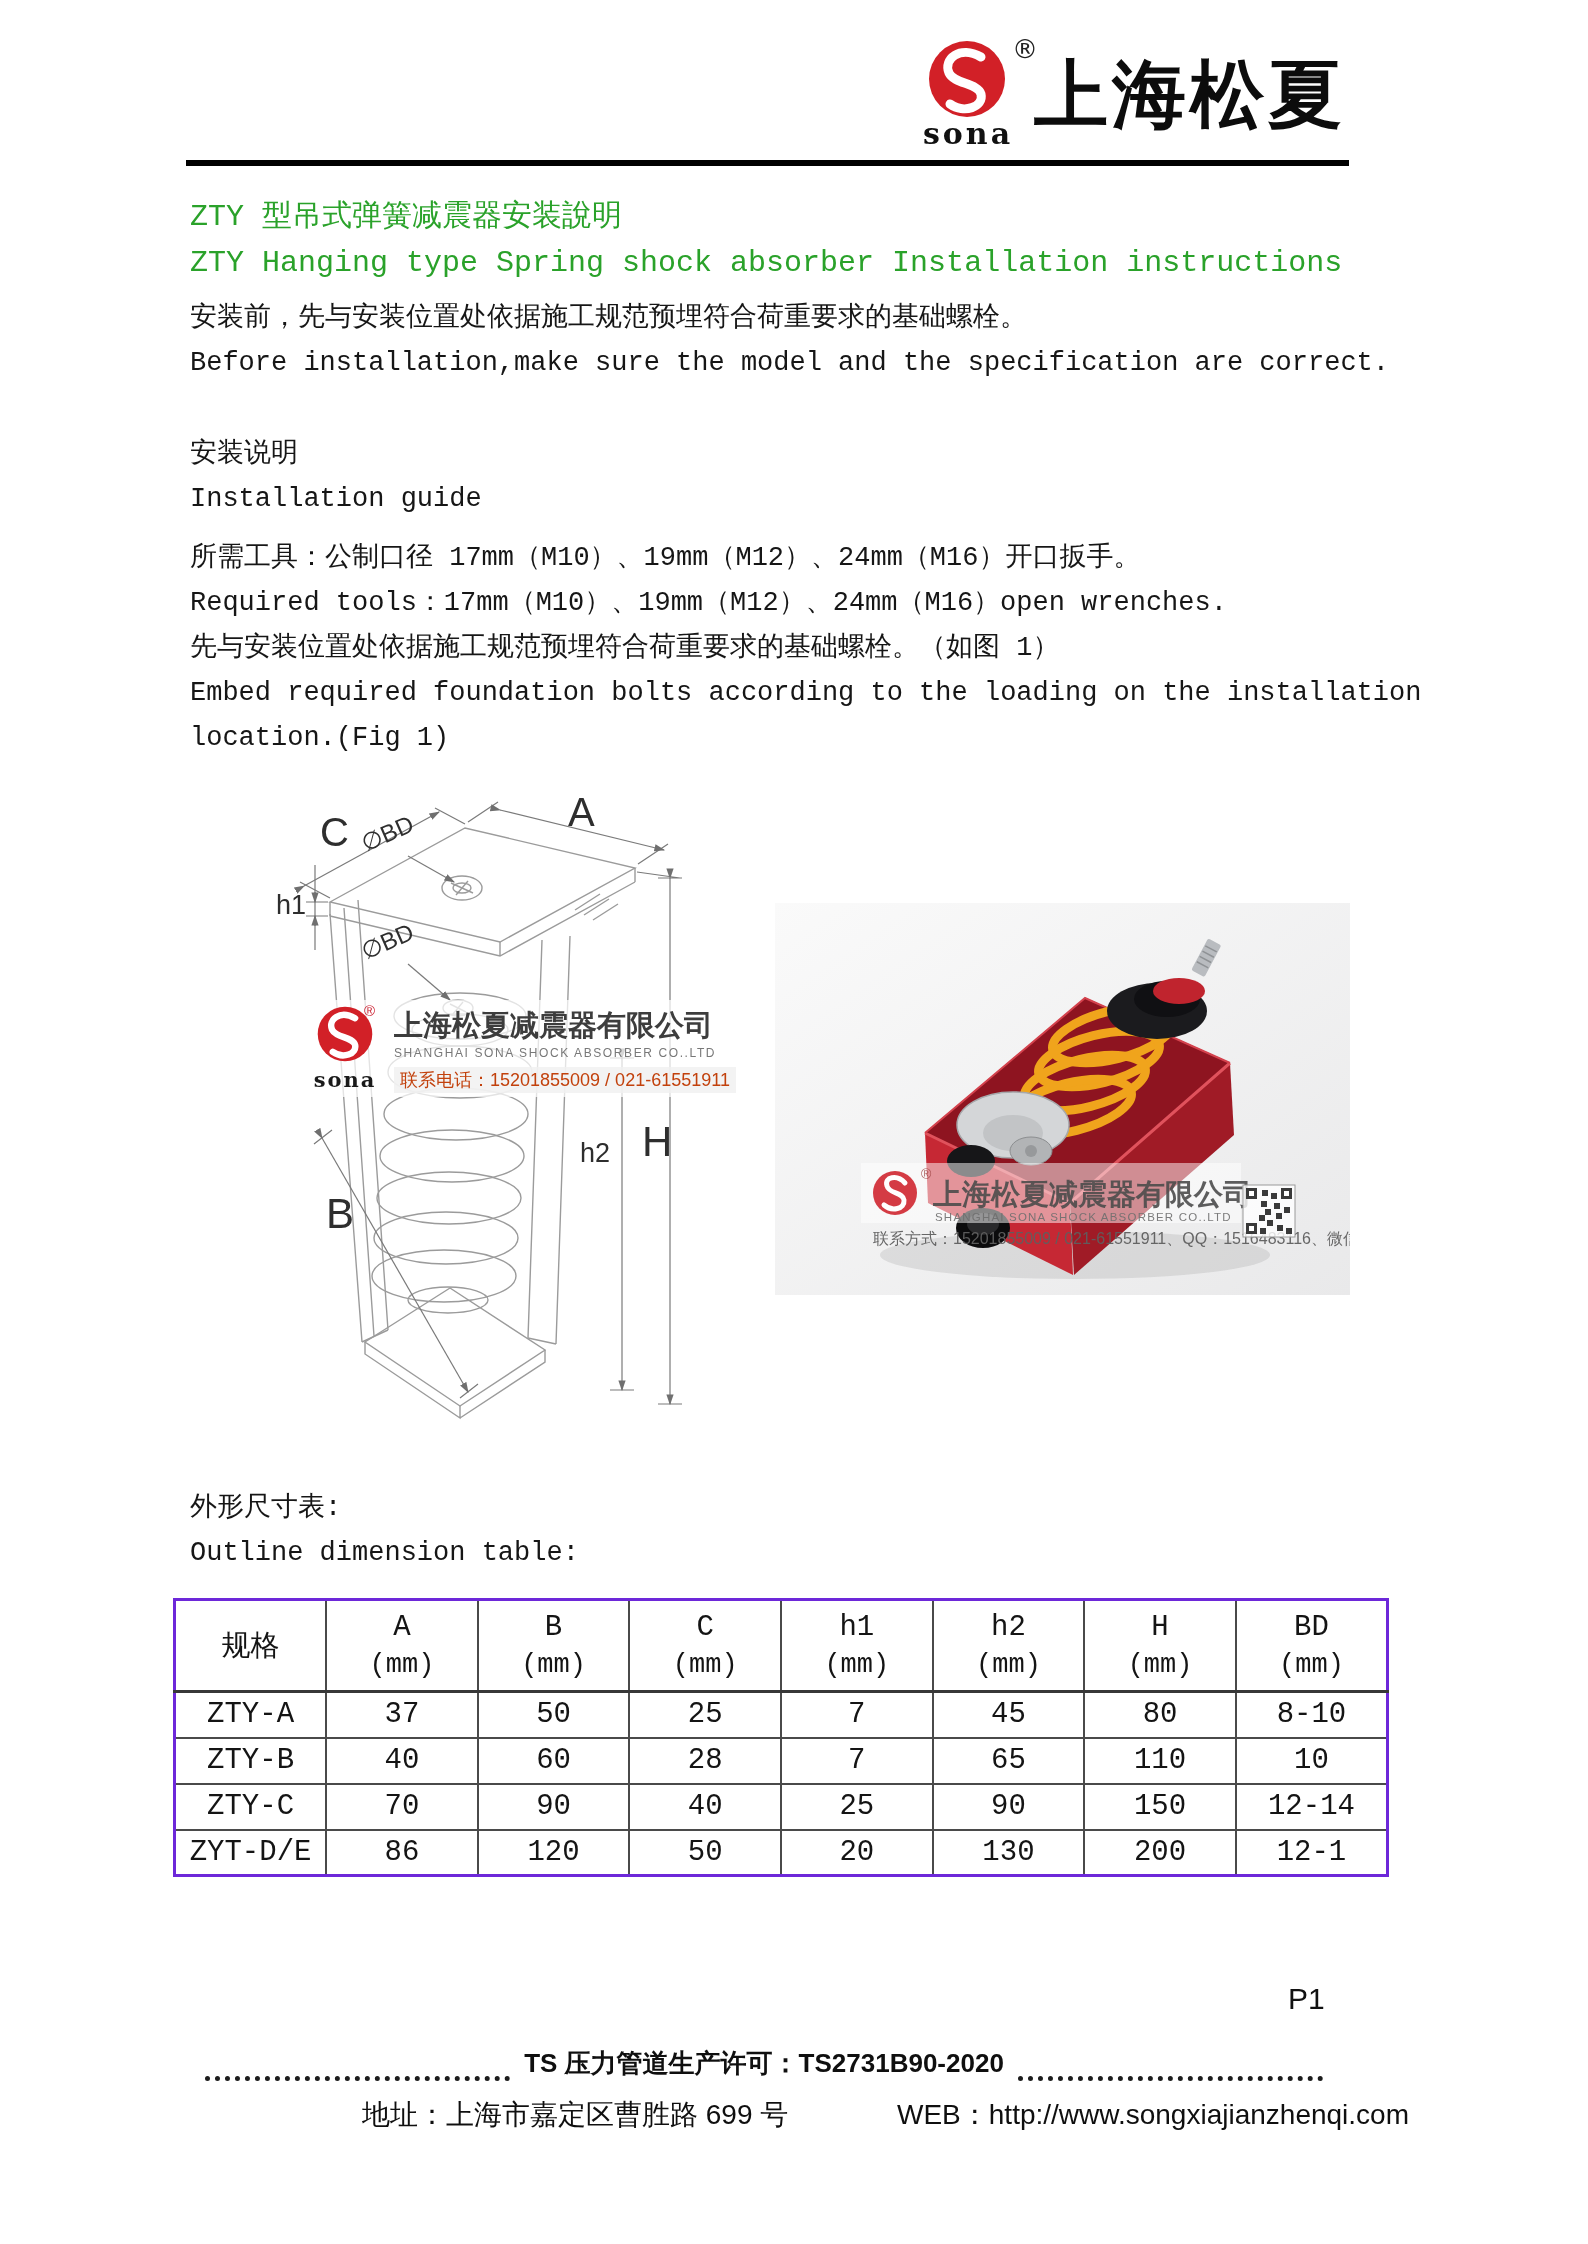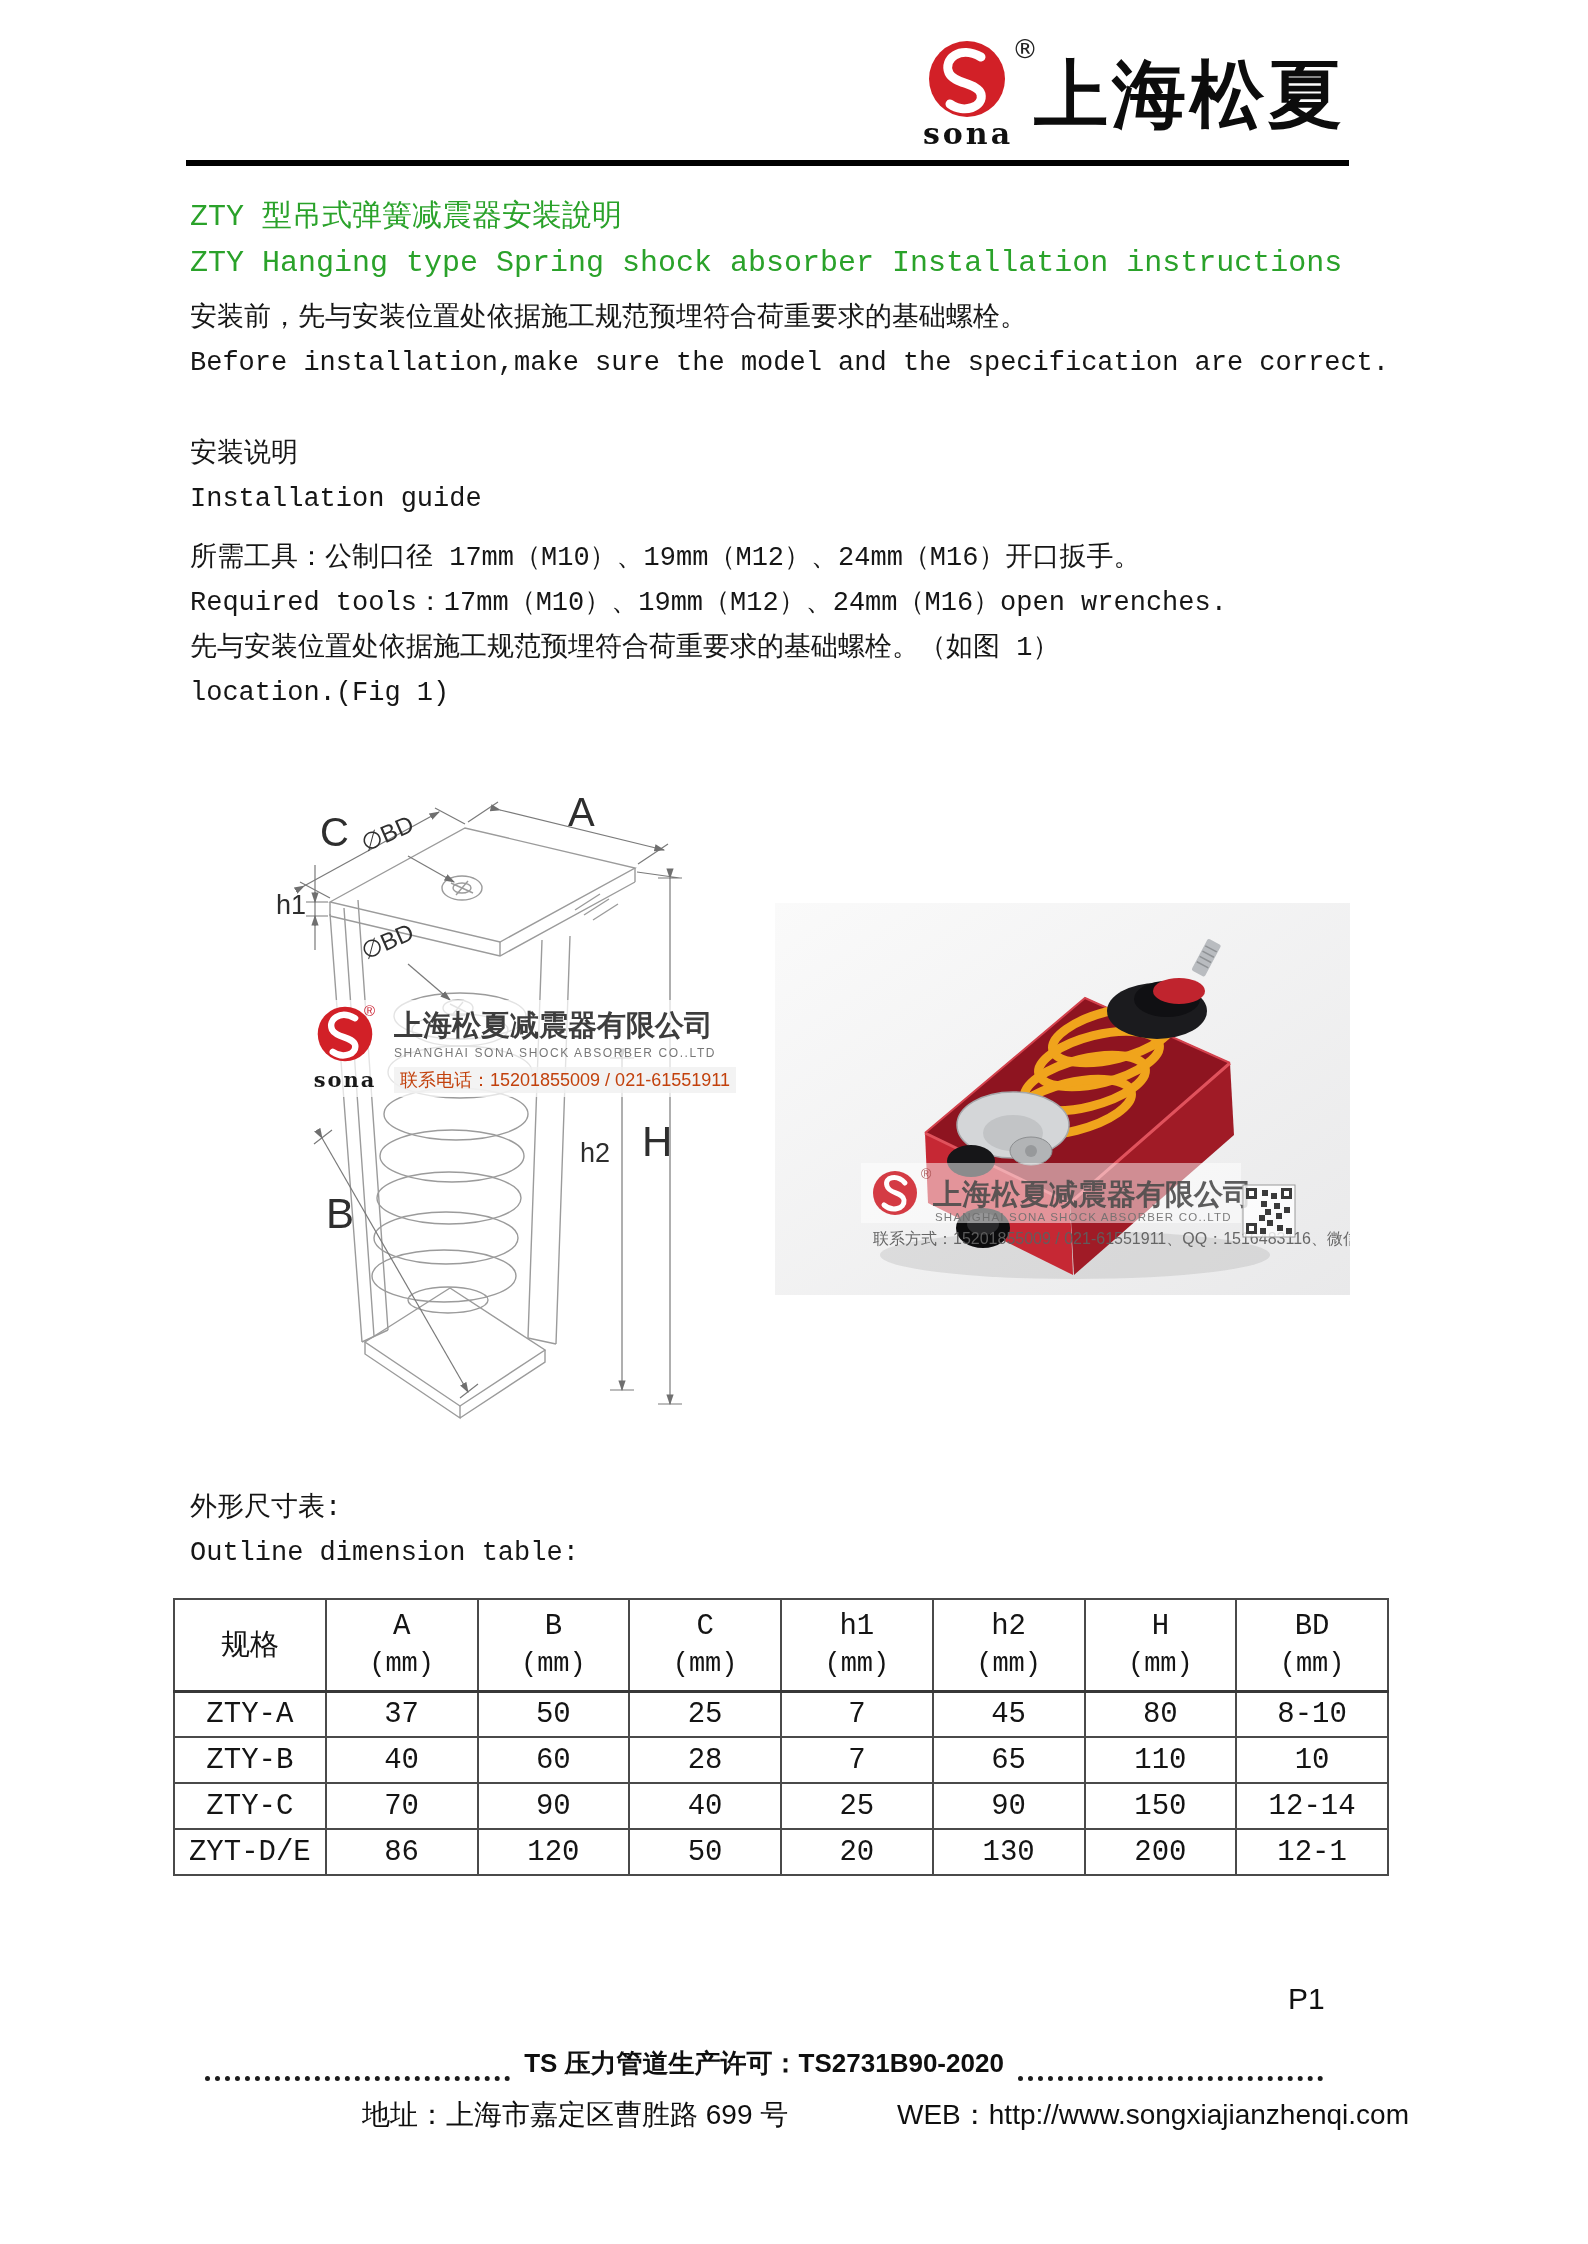--- a/index.html
+++ b/index.html
@@ -27,21 +27,21 @@
   .wm-cn{font-family:"DejaVu Sans","Liberation Sans",sans-serif;font-weight:bold;font-size:29px;color:#3d3d3d;white-space:nowrap;}
   .wm-en{font-family:"Liberation Sans",sans-serif;font-size:12px;letter-spacing:1.6px;color:#787878;white-space:nowrap;}
   .wm-phone{font-family:"Liberation Sans",sans-serif;font-size:18px;color:#c2410c;margin-top:7px;
             background:rgba(240,240,240,0.8);display:inline-block;padding:1px 6px;white-space:nowrap;}
   
   .dim-table{border-collapse:collapse;width:1216px;table-layout:fixed;
              font-family:"Liberation Mono","DejaVu Sans Mono",monospace;}
   .dim-table,"  "{}
   .dim-table th,.dim-table td{border:2px solid #4a4a4a;text-align:center;vertical-align:middle;
              font-weight:normal;font-size:29px;color:#141414;padding:0;}
-  .dim-table{border:1px solid #6d28d9;}
+  .dim-table{border:3px solid #6d28d9;}
   .dim-table thead tr{height:92px;}
   .dim-table thead th{border-bottom:3px solid #383838;}
   .dim-table tbody tr{height:46px;}
   .dim-table .unit{font-size:27px;margin-top:6px;}
   
   .page-num{position:absolute;left:1288px;top:1982px;font-family:"Liberation Sans",sans-serif;font-size:30px;color:#111;}
   .permit-row{position:absolute;left:205px;top:2046px;width:1118px;display:flex;align-items:flex-end;}
   .dots{flex:1;height:0;border-top:5px dotted #1c1c1c;margin-top:4px;}
   .permit-text{font-family:"Liberation Sans","DejaVu Sans",sans-serif;font-size:26px;font-weight:600;color:#0f0f0f;
                margin:0 14px;white-space:nowrap;}
@@ -75,20 +75,21 @@
 
   <div class="abs nowrap body-text" style="left:190px;top:432px;">
     <div>安装说明</div>
     <div>Installation guide</div>
   </div>
 
   <div class="abs nowrap body-text" style="left:190px;top:536px;">
     <div>所需工具：公制口径 17mm（M10）、19mm（M12）、24mm（M16）开口扳手。</div>
     <div>Required tools：17mm（M10）、19mm（M12）、24mm（M16）open wrenches.</div>
     <div>先与安装位置处依据施工规范预埋符合荷重要求的基础螺栓。（如图 1）</div>
+    <div>Embed required foundation bolts according to the loading on the installation</div>
     <div>location.(Fig 1)</div>
   </div>
 
   <svg class="abs" style="left:270px;top:790px;" width="420" height="635" viewBox="0 0 420 635">
     <defs>
       <marker id="ar" markerWidth="10" markerHeight="8" refX="8" refY="3" orient="auto">
         <path d="M0,0 L9,3 L0,6 Z" fill="#6f6f6f"></path>
       </marker>
     </defs>
 

